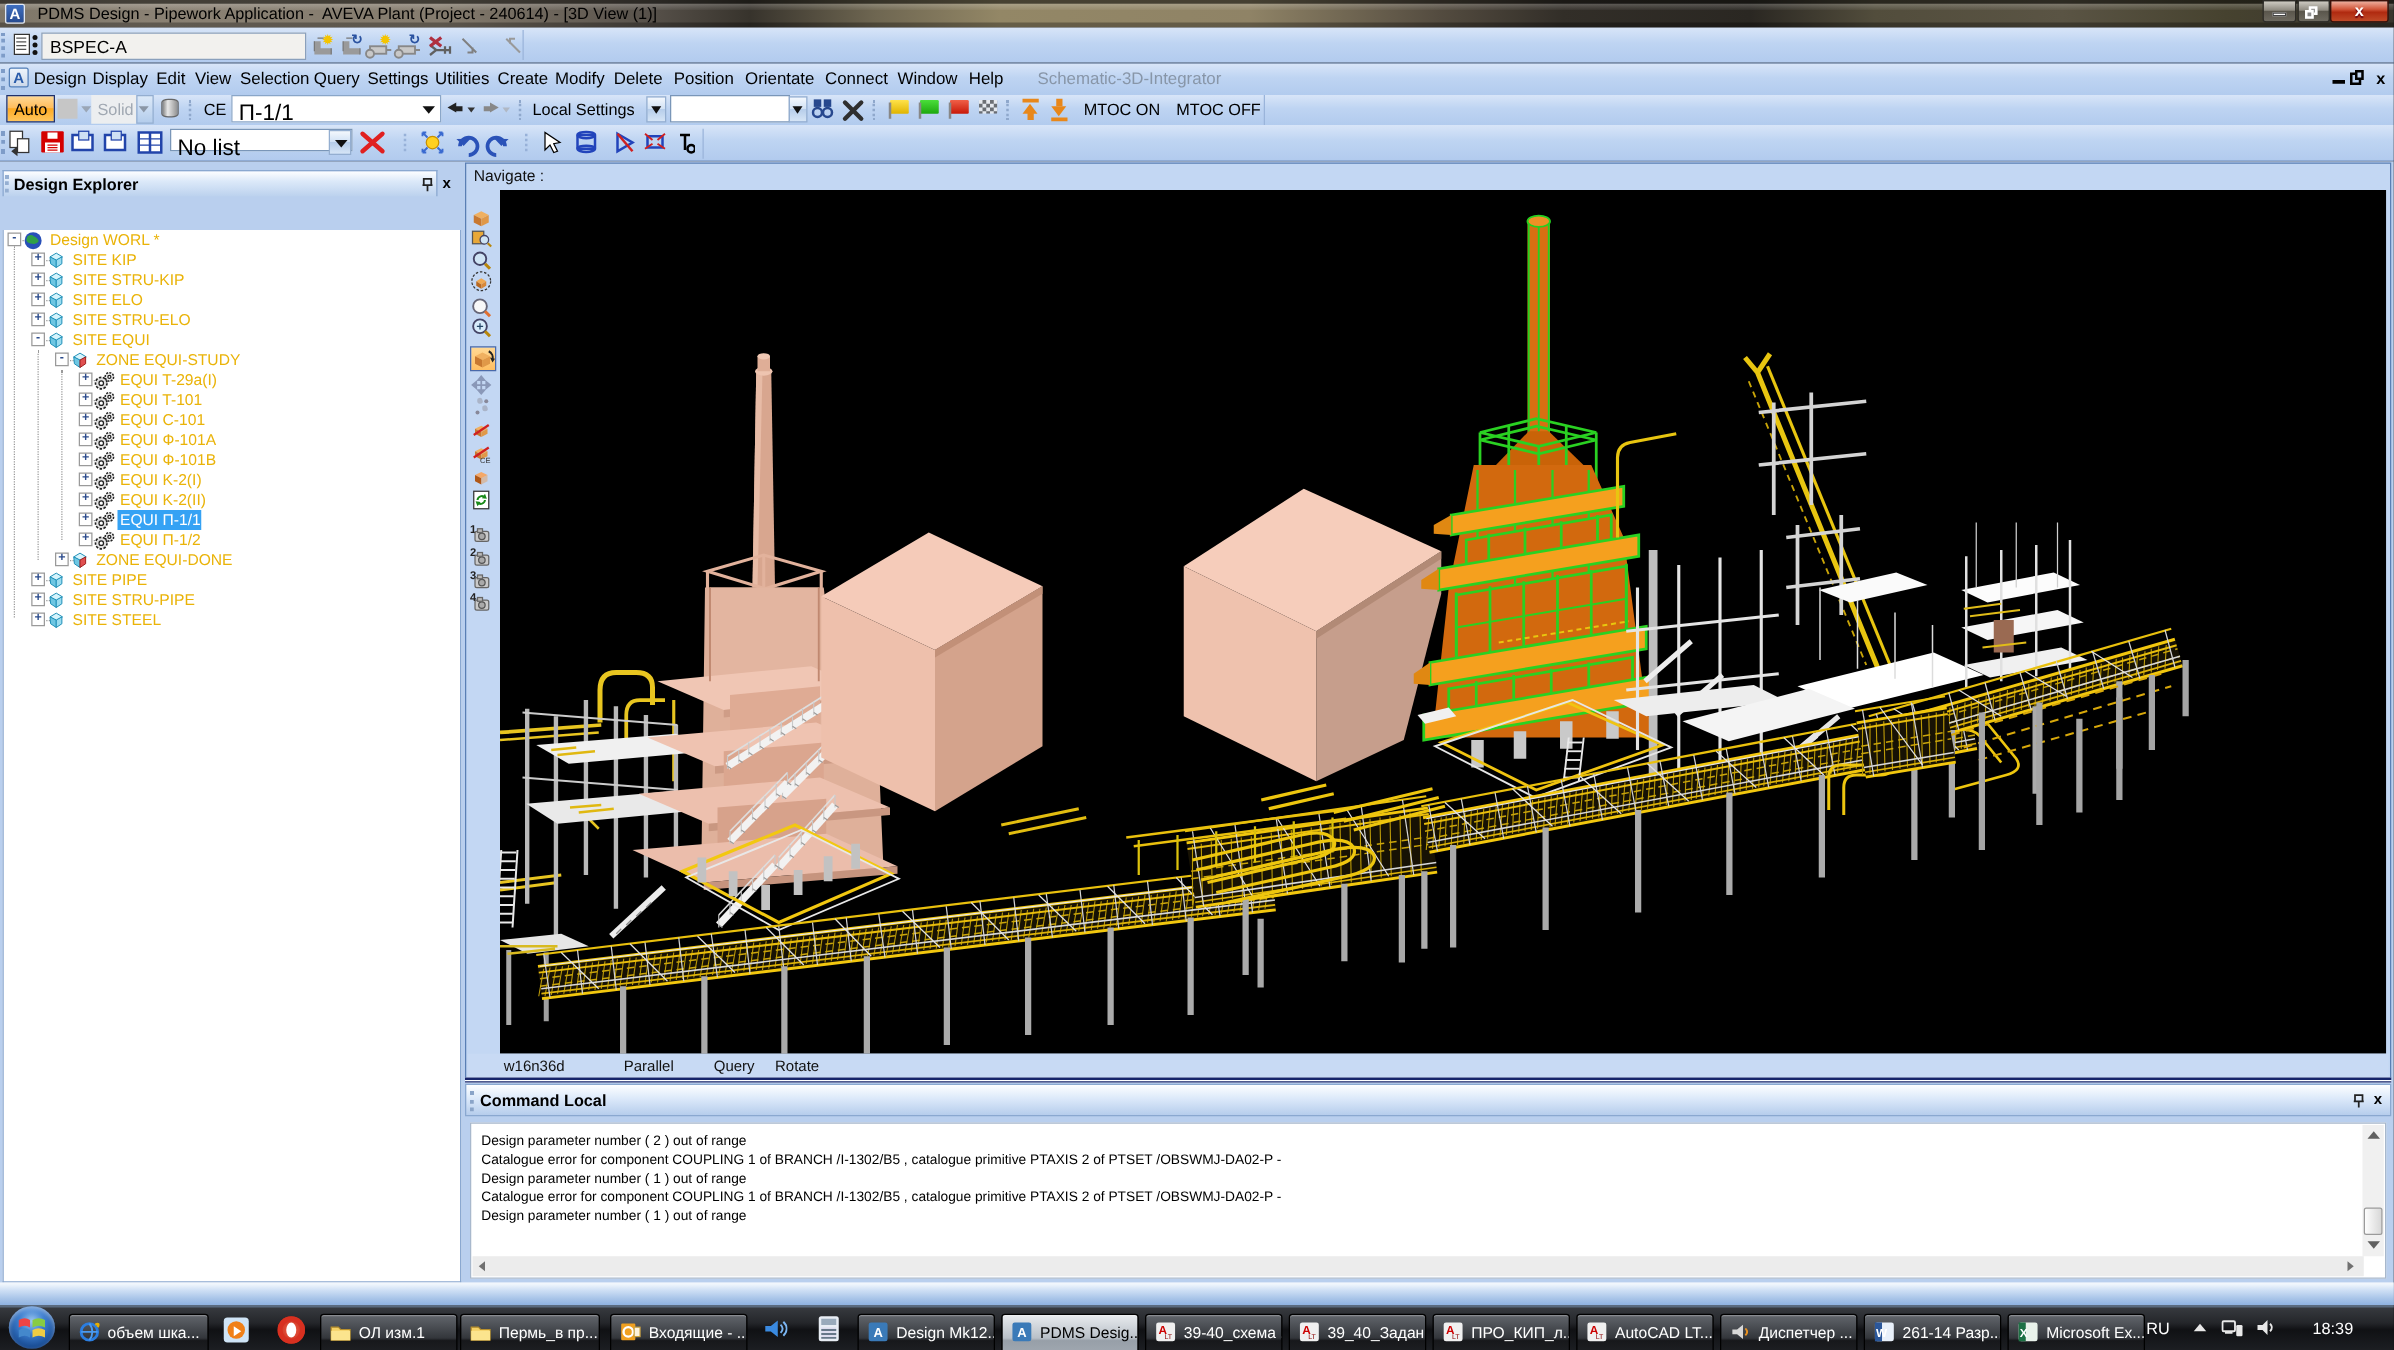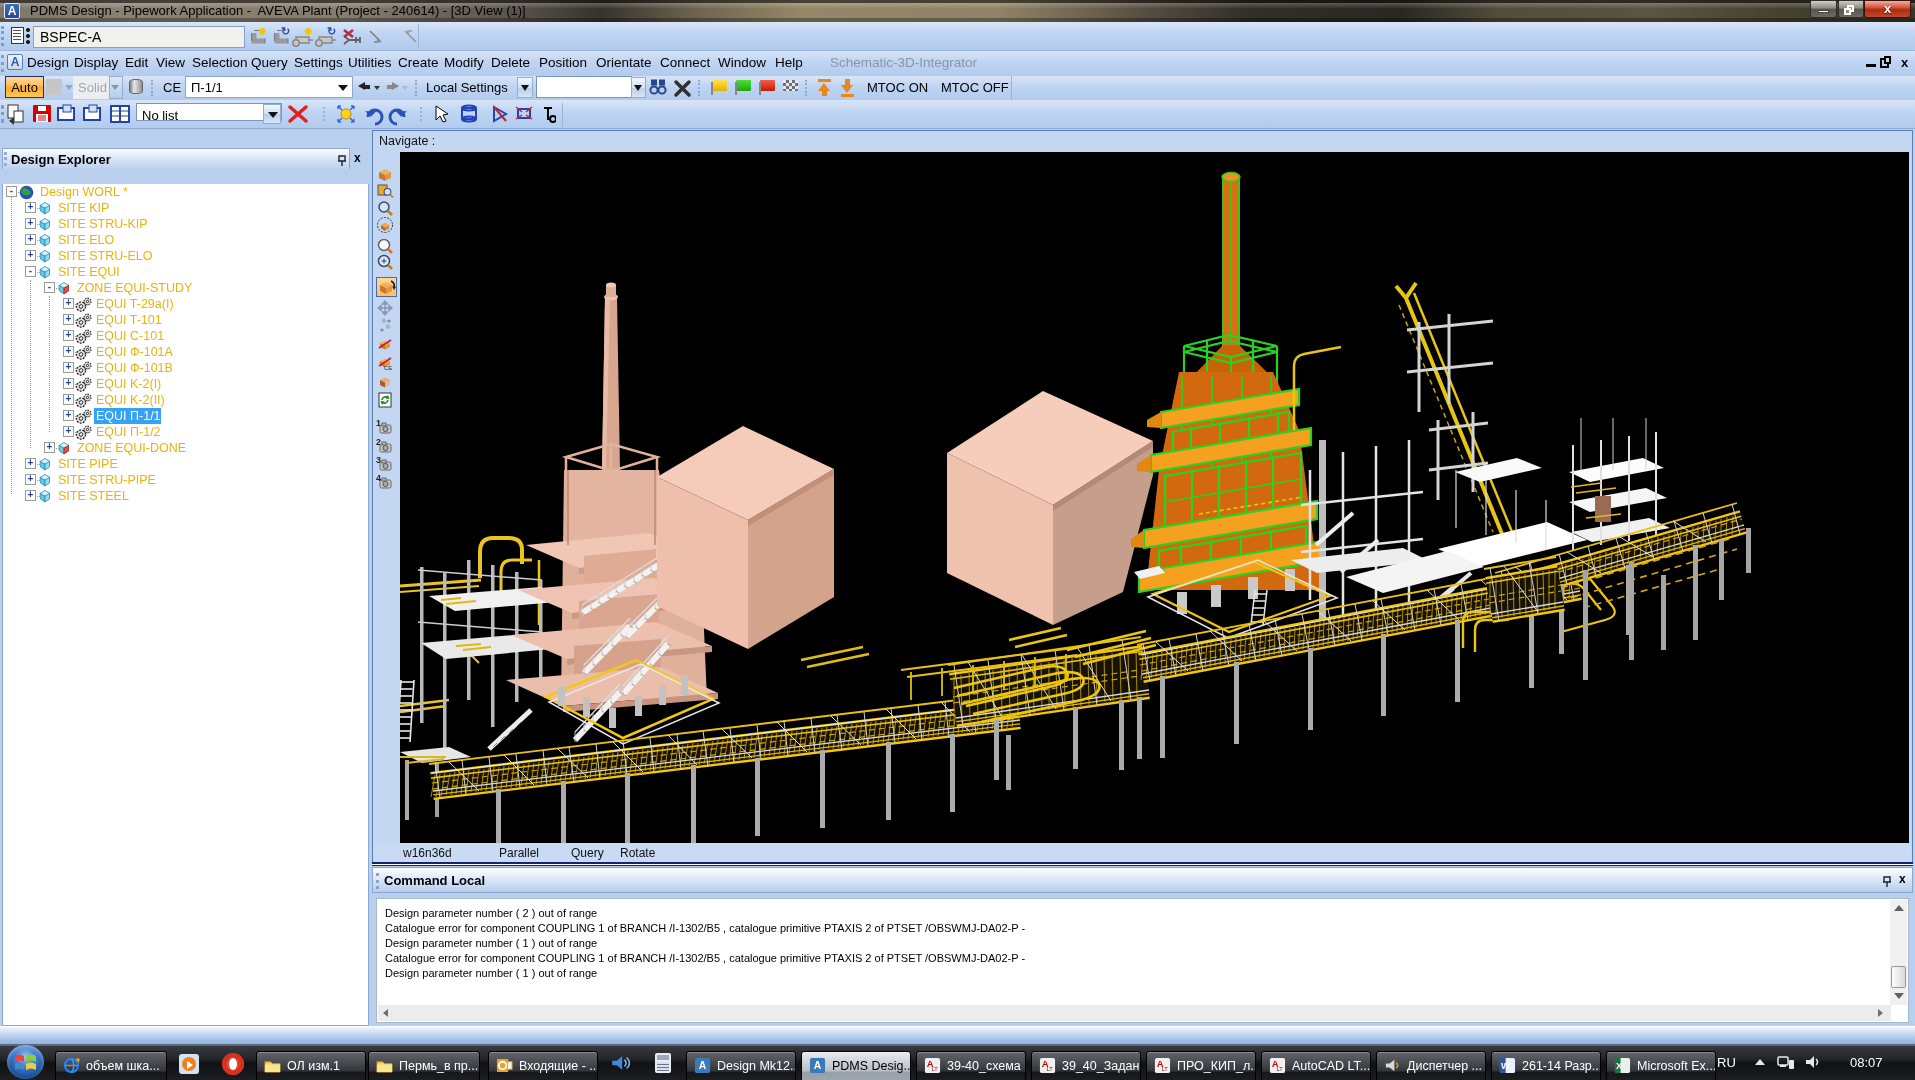--- a/index.html
+++ b/index.html
@@ -1,19 +1,19 @@
 <!DOCTYPE html>
 <html><head><meta charset="utf-8"><style>
 *{margin:0;padding:0;box-sizing:border-box}
 html,body{width:1915px;height:1080px;overflow:hidden;background:#000;
  font-family:"Liberation Sans",sans-serif;-webkit-font-smoothing:antialiased}
 .abs{position:absolute}
 .tb{position:absolute;left:0;width:1915px;background:linear-gradient(#d8e5f8,#bed4f2 45%,#b2cbee)}
 .sep{position:absolute;width:3px;border-left:2px dotted #8fa8cc;height:16px}
-.combo{position:absolute;background:#fff;border:1px solid #7a96b8;font-size:13px;color:#000;padding:2px 0 0 5px}
+.combo{position:absolute;background:#fff;border:1px solid #7a96b8;font-size:18px;color:#000;padding:2px 0 0 5px}
 .cbtn{position:absolute;background:linear-gradient(#f4f8fd,#cfe0f4 50%,#b6cdea 50%,#d6e5f6);border:1px solid #94aed0}
 .arr{position:absolute;width:0;height:0}
 .mi{position:absolute;top:4px;font-size:13.5px;color:#000}
 .flag{position:absolute;width:15px;height:11px;border-radius:1px}
 .tbtn{position:absolute;top:7px;height:43px;border:1px solid #000;border-radius:3px;
  background:linear-gradient(180deg,#6a6a6a,#323232 45%,#151515 50%,#232323);box-shadow:inset 0 1px 0 rgba(255,255,255,.25);
  color:#fff;font-size:12.5px;white-space:nowrap;overflow:hidden}
 .tbtn span{position:absolute;left:30px;top:7px}
 .tico{position:absolute;width:17px;height:17px;left:7px;top:5px}
 .trow{position:absolute;font-size:12.5px;color:#eab308;white-space:nowrap}
@@ -220,21 +220,21 @@
  </svg>
  <div class="combo" style="left:136px;top:3px;width:146px;height:18px;padding-top:4px">No list</div>
  <div class="cbtn" style="left:263px;top:4px;width:18px;height:20px"></div>
  <div class="arr" style="left:268px;top:12px;border-left:5px solid transparent;border-right:5px solid transparent;border-top:6px solid #111"></div>
  <div class="abs" style="left:562px;top:3px;height:24px;border-left:1px solid #9ab4da"></div>
 </div>
 
 <div class="abs" style="left:0;top:129px;width:1915px;height:915px;background:#b9cfee"></div>
 
 <div class="abs" style="left:2px;top:132px;width:367px;height:894px">
- <div class="abs" style="left:0;top:16px;width:348px;height:21px;background:linear-gradient(#fdfeff,#dce9f9 40%,#bcd2ee);border:1px solid #8aa8d0;border-bottom:none">
+ <div class="abs" style="left:0;top:4px;width:348px;height:21px;background:linear-gradient(#fdfeff,#dce9f9 40%,#bcd2ee);border:1px solid #8aa8d0;border-bottom:none">
   <div class="abs" style="left:1px;top:3px;height:14px;border-left:3px dotted #95afd2"></div>
   <div class="abs" style="left:8px;top:3px;font-size:13px;font-weight:700">Design Explorer</div>
   <div class="abs" style="left:334px;top:4px"><svg width="10" height="12" viewBox="0 0 10 12">
           <path d="M2 1 h6 v5 h-6 z M1 6 h8 M5 6 v5" stroke="#222" stroke-width="1.4" fill="none"></path>
         </svg></div>
   <div class="abs" style="left:351px;top:2px;font-size:12px;font-weight:700">x</div>
  </div>
  <div class="abs" style="left:0;top:52px;width:367px;height:842px;background:#fff;border:1px solid #8aa8d0;border-top:none"></div>
 </div>
 
@@ -1448,13 +1448,13 @@
     <div class="arr" style="left:1755px;top:15px;border-left:5px solid transparent;border-right:5px solid transparent;border-bottom:6px solid #e8e8e8"></div>
     <svg class="abs" style="left:1777px;top:10px" width="18" height="16" viewBox="0 0 18 16">
       <rect x="1" y="3" width="10" height="8" rx="1" fill="none" stroke="#e8e8e8" stroke-width="1.5"></rect>
       <rect x="3" y="11" width="6" height="2" fill="#e8e8e8"></rect>
       <rect x="12" y="6" width="5" height="9" rx="1" fill="#e8e8e8"></rect>
     </svg>
     <svg class="abs" style="left:1805px;top:10px" width="17" height="16" viewBox="0 0 17 16">
       <path d="M1 6 h4 l4 -4 v12 l-4 -4 h-4 z" fill="#e8e8e8"></path>
       <path d="M11 5 q3 3 0 6" stroke="#e8e8e8" stroke-width="1.5" fill="none"></path>
     </svg>
-    <div class="abs" style="left:1850px;top:11px;font-size:13px;color:#fff">08:07</div>
+    <div class="abs" style="left:1850px;top:11px;font-size:13px;color:#fff">18:39</div>
   </div>
 </body></html>

